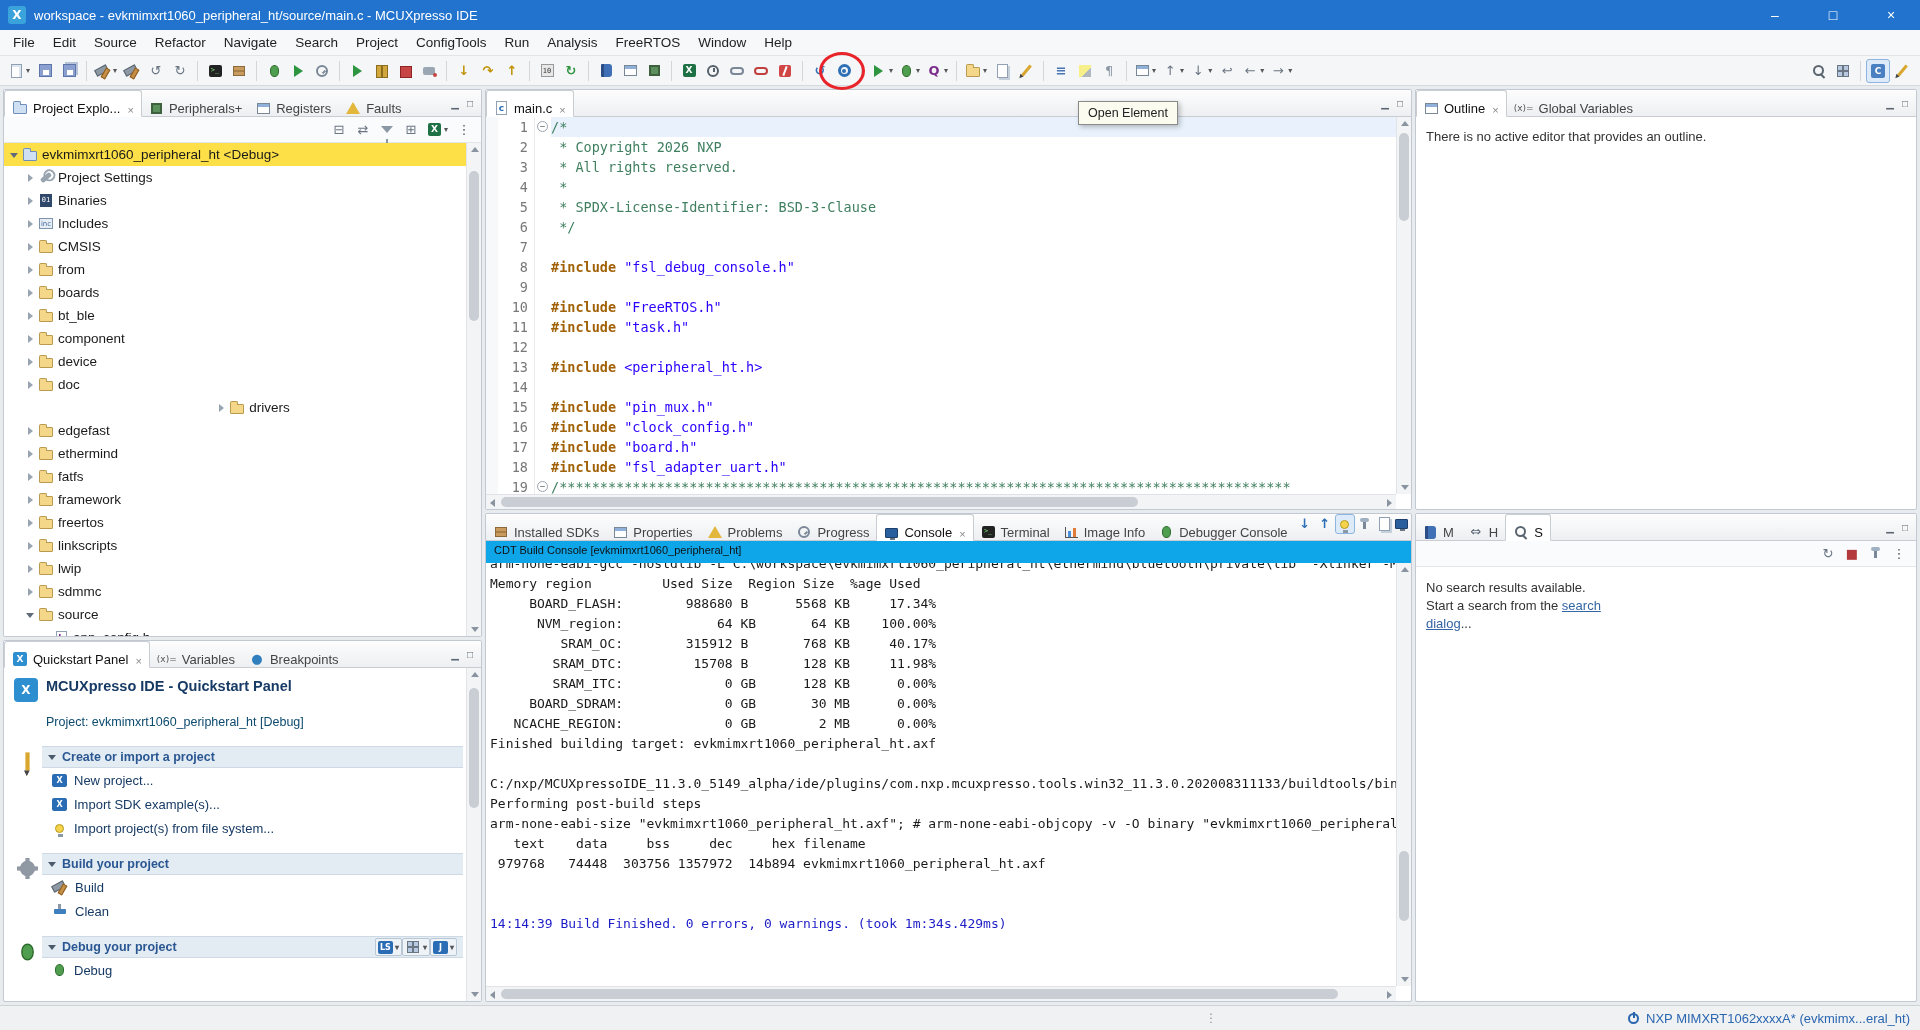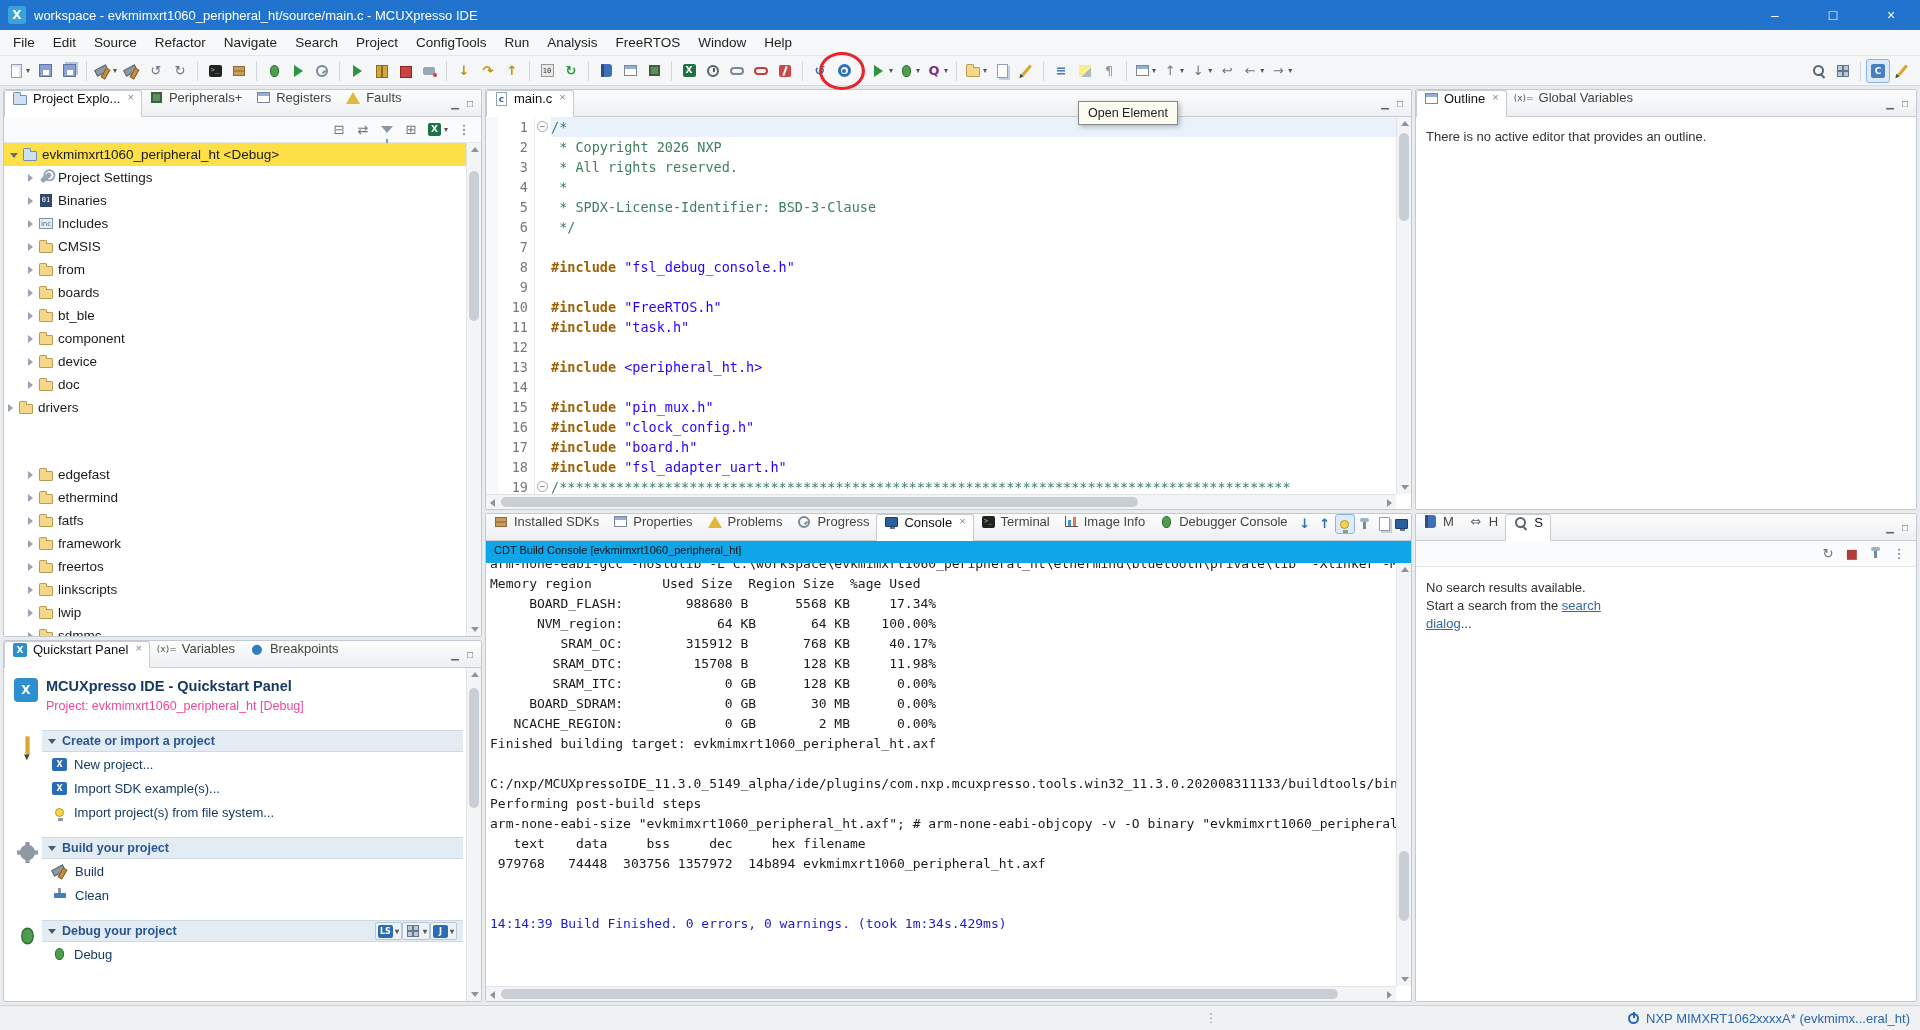--- a/index.html
+++ b/index.html
@@ -103,21 +103,21 @@
   .ik-power{width:11px;height:11px;margin:2px;border:2px solid #2a66b0;border-radius:50%}
   .ik-power::after{content:"";position:absolute;left:2.5px;top:-3px;width:2px;height:6px;background:#2a66b0}
 
   
   .main{display:flex;gap:3px;padding:3px;height:919px}
   .col{display:flex;flex-direction:column;gap:3px}
   .colL{width:479px}.colC{flex:1;min-width:0}.colR{width:502px}
   .panel{display:flex;flex-direction:column;border:1px solid #c3c9d2;background:#fff;overflow:hidden;border-radius:2px}
   .h-ex{height:548px}.h-qs{height:362px}.h-ed{height:421px}.h-co{height:489px}
   .tabbar{height:27px;flex:none;background:linear-gradient(#fdfdfd,#edeff2);border-bottom:1px solid #c9ccd1;display:flex;align-items:stretch}
-  .tab{display:flex;align-items:flex-start;gap:5px;padding:0 7px;font-size:13px;color:#444;white-space:nowrap}
+  .tab{display:flex;align-items:flex-end;gap:5px;padding:0 7px;font-size:13px;color:#444;white-space:nowrap}
   .tab.active{background:#fff;border:1px solid #c9ccd1;border-bottom-color:#fff;margin-bottom:-1px;border-radius:3px 3px 0 0;color:#111}
   .tab .x{color:#888;font-size:11px;margin-left:2px}
   .spacer{flex:1}
   .minmax{display:flex;align-items:center;gap:8px;padding:0 8px;color:#5c6670}
   .mmbtn{font-size:10px}
   .localbar{height:26px;flex:none;display:flex;align-items:center;justify-content:flex-end;gap:2px;padding:0 6px;border-bottom:1px solid #e4e7ea;background:#fafbfc}
 
   
   .tree{position:relative;flex:1;overflow:hidden}
   .trow{height:23px;display:flex;align-items:center;font-size:13.5px;white-space:nowrap}
@@ -161,21 +161,21 @@
   .con-header{height:22px;flex:none;padding:3px 8px;font-size:11px;color:#111;background:#0ea5e9}
   .con-body{position:relative;flex:1;overflow:hidden;font-family:"DejaVu Sans Mono",monospace;font-size:13px;line-height:20px;padding-left:4px}
   .con-line{height:20px;white-space:pre}
   .con-line.clip{margin-top:-9px}
   .con-line.blue{color:#1d1dc8}
 
   
   .qs-body{position:relative;flex:1;overflow:hidden;padding:8px 18px 0 8px}
   .qs-titlerow{display:flex;gap:8px;align-items:flex-start;padding:2px 0 4px 2px}
   .qs-title{color:#173a64;font-weight:bold;font-size:14.5px}
-  .qs-sub{font-size:12.5px;color:#ec4899;margin-top:5px}
+  .qs-sub{font-size:12.5px;color:#0c4a6e;margin-top:21px}
   .qs-sec-row{display:flex;margin-top:13px}
   .qs-gut{width:30px;flex:none;display:flex;justify-content:center;padding-top:8px}
   .qs-gut .ic{transform:scale(1.4)}
   .qs-right{flex:1;min-width:0}
   .qs-sec{display:flex;align-items:center;gap:6px;height:22px;background:#e3ebf3;border-top:1px solid #cdd9e4;border-bottom:1px solid #cdd9e4;color:#2a5792;font-weight:bold;font-size:12.5px;padding:0 6px}
   .qs-ar{width:0;height:0;border-left:4px solid transparent;border-right:4px solid transparent;border-top:5px solid #4a5a6a}
   .ctr{margin-left:auto;display:flex;}
   .qsbtn{display:flex;align-items:center;height:18px;padding:0 2px;background:#eef3f8;border:1px solid #b9c6d4;border-radius:2px}
   .qs-item{display:flex;gap:7px;align-items:center;height:24px;padding-left:10px;font-size:13px;color:#173a64}
 
@@ -496,26 +496,26 @@
             <div class="trow" style="padding-left: 20px;">
               <span class="ar c"></span>
               <span class="ic ik-folder"></span>
               <span class="tlbl">device</span>
             </div>
             <div class="trow" style="padding-left: 20px;">
               <span class="ar c"></span>
               <span class="ic ik-folder"></span>
               <span class="tlbl">doc</span>
             </div>
-            <div class="trow" style="">
+            <div class="trow" style="padding-left: 20px; justify-content: center;">
               <span class="ar c"></span>
               <span class="ic ik-folder"></span>
               <span class="tlbl">drivers</span>
             </div>
-            <div class="trow" style="padding-left: 20px; margin-top: 44px;">
+            <div class="trow" style="padding-left: 20px;">
               <span class="ar c"></span>
               <span class="ic ik-folder"></span>
               <span class="tlbl">edgefast</span>
             </div>
             <div class="trow" style="padding-left: 20px;">
               <span class="ar c"></span>
               <span class="ic ik-folder"></span>
               <span class="tlbl">ethermind</span>
             </div>
             <div class="trow" style="padding-left: 20px;">

